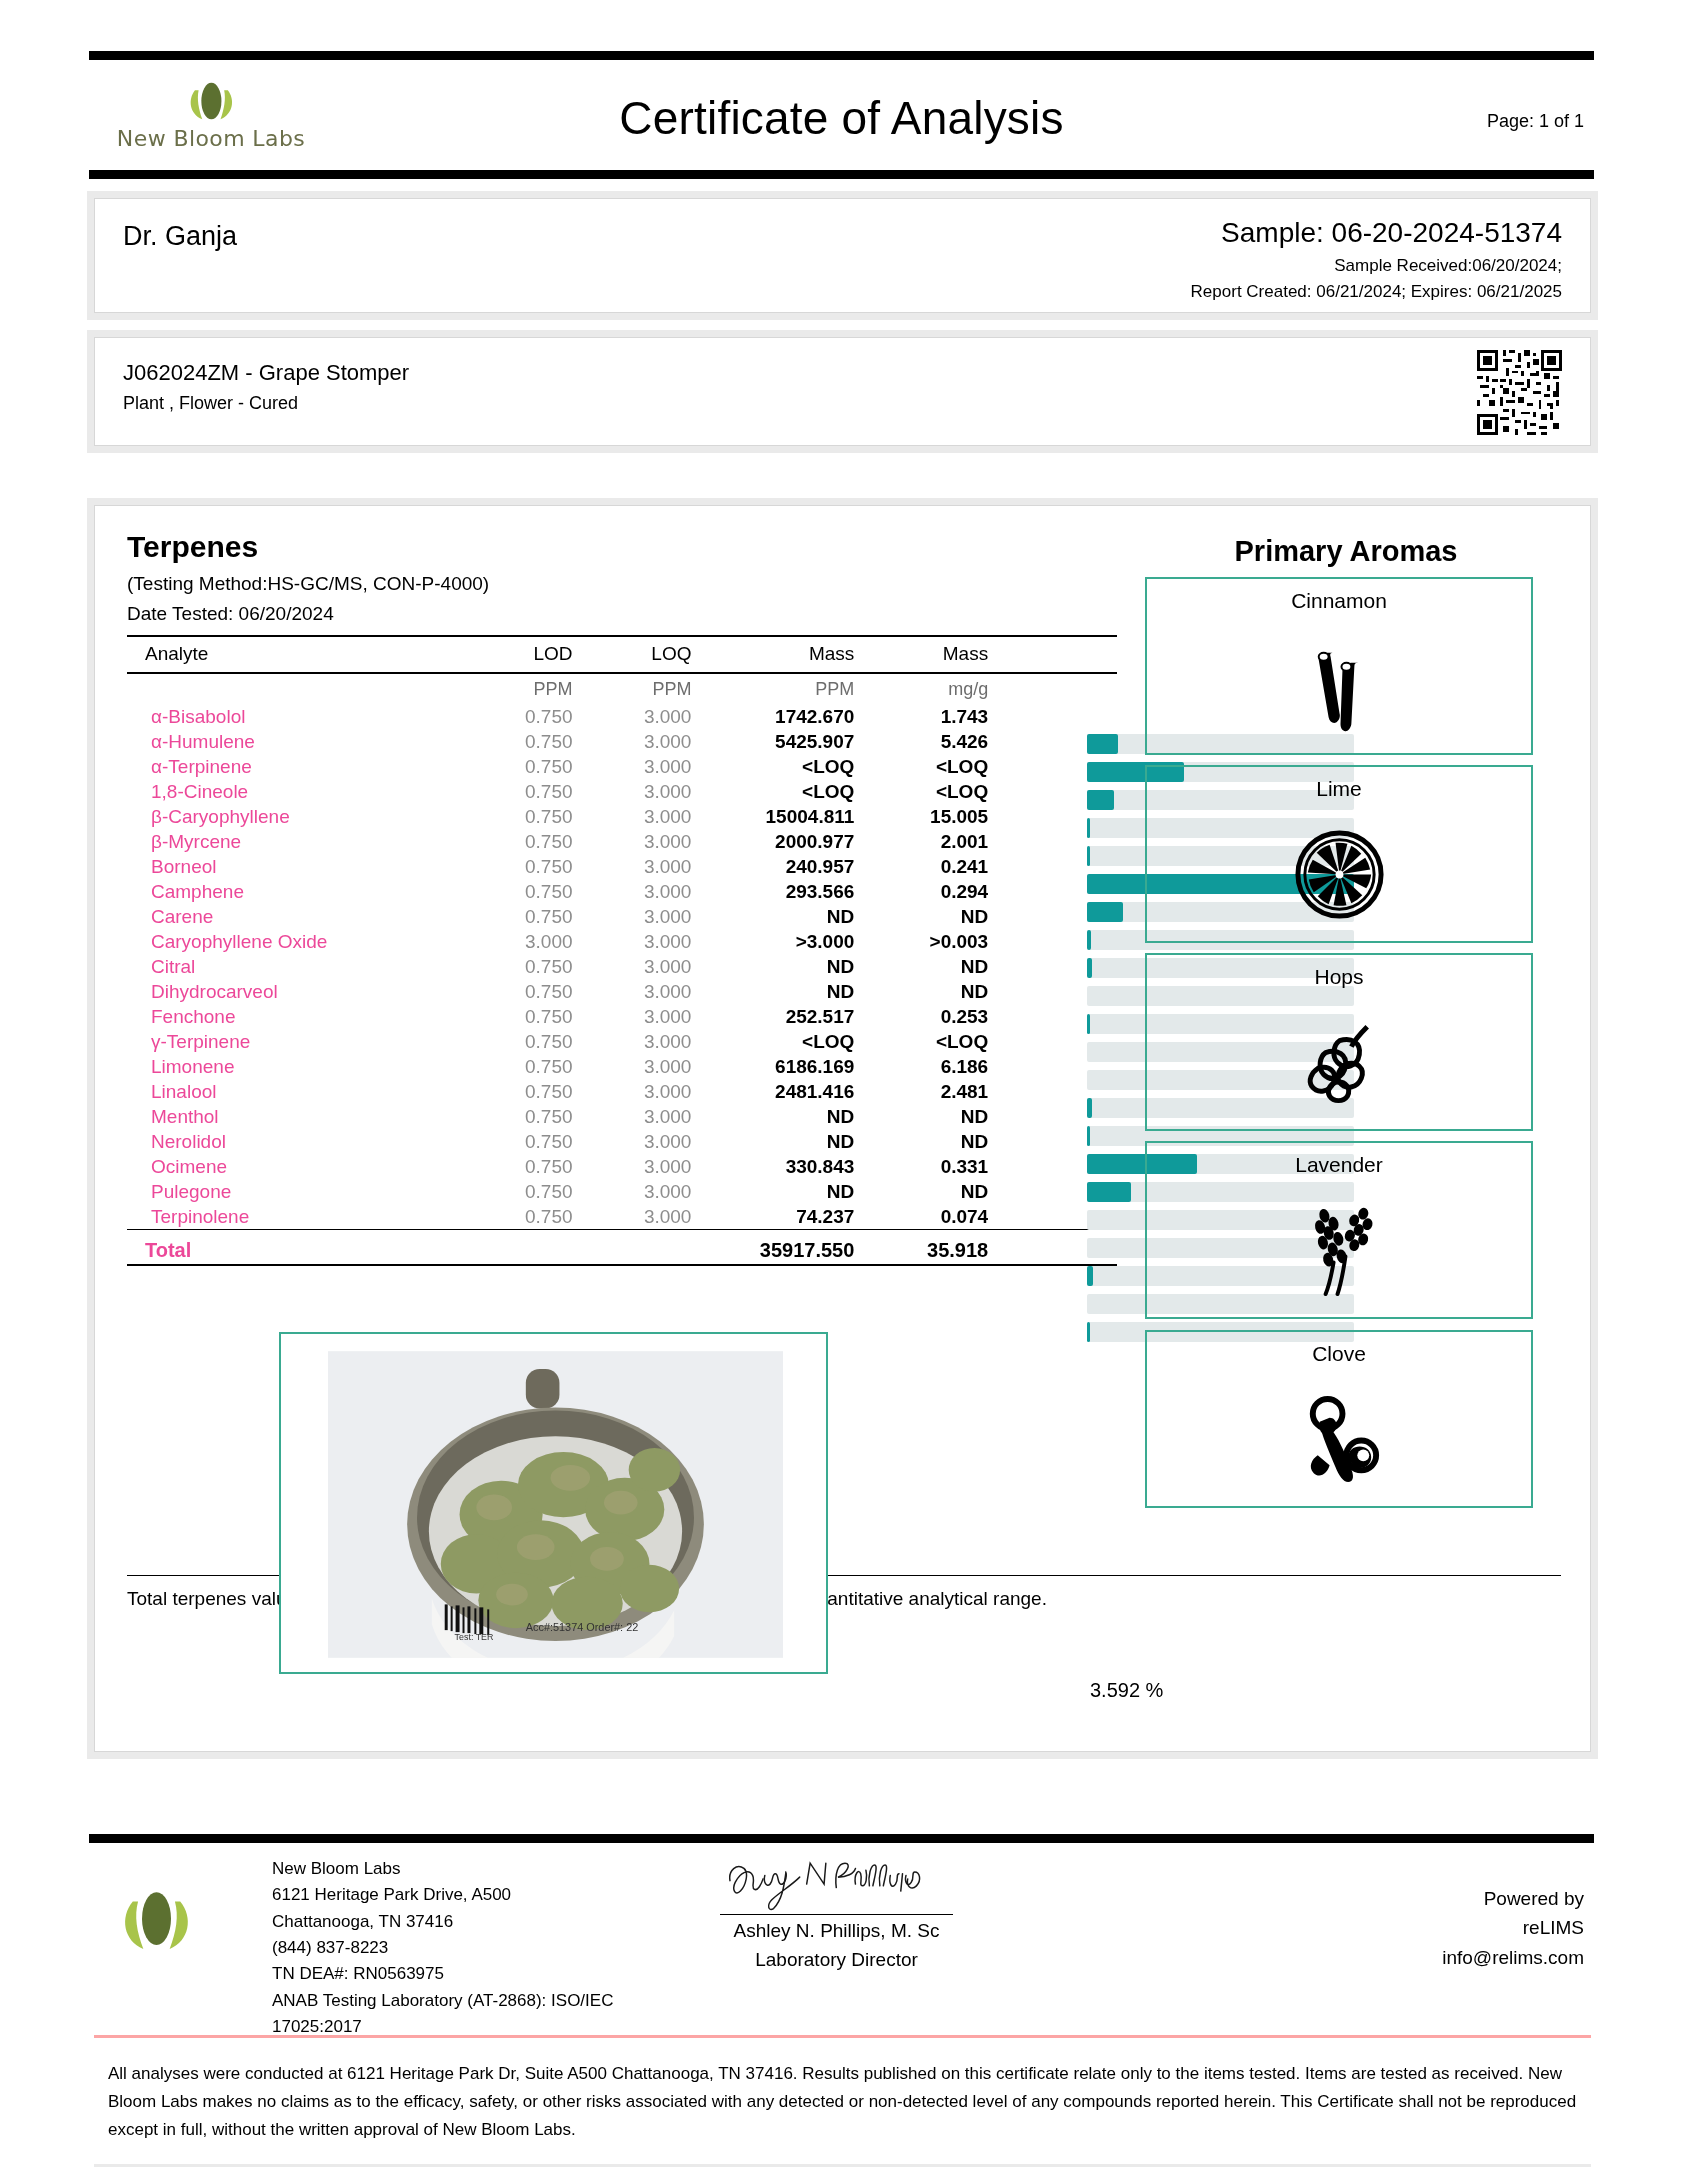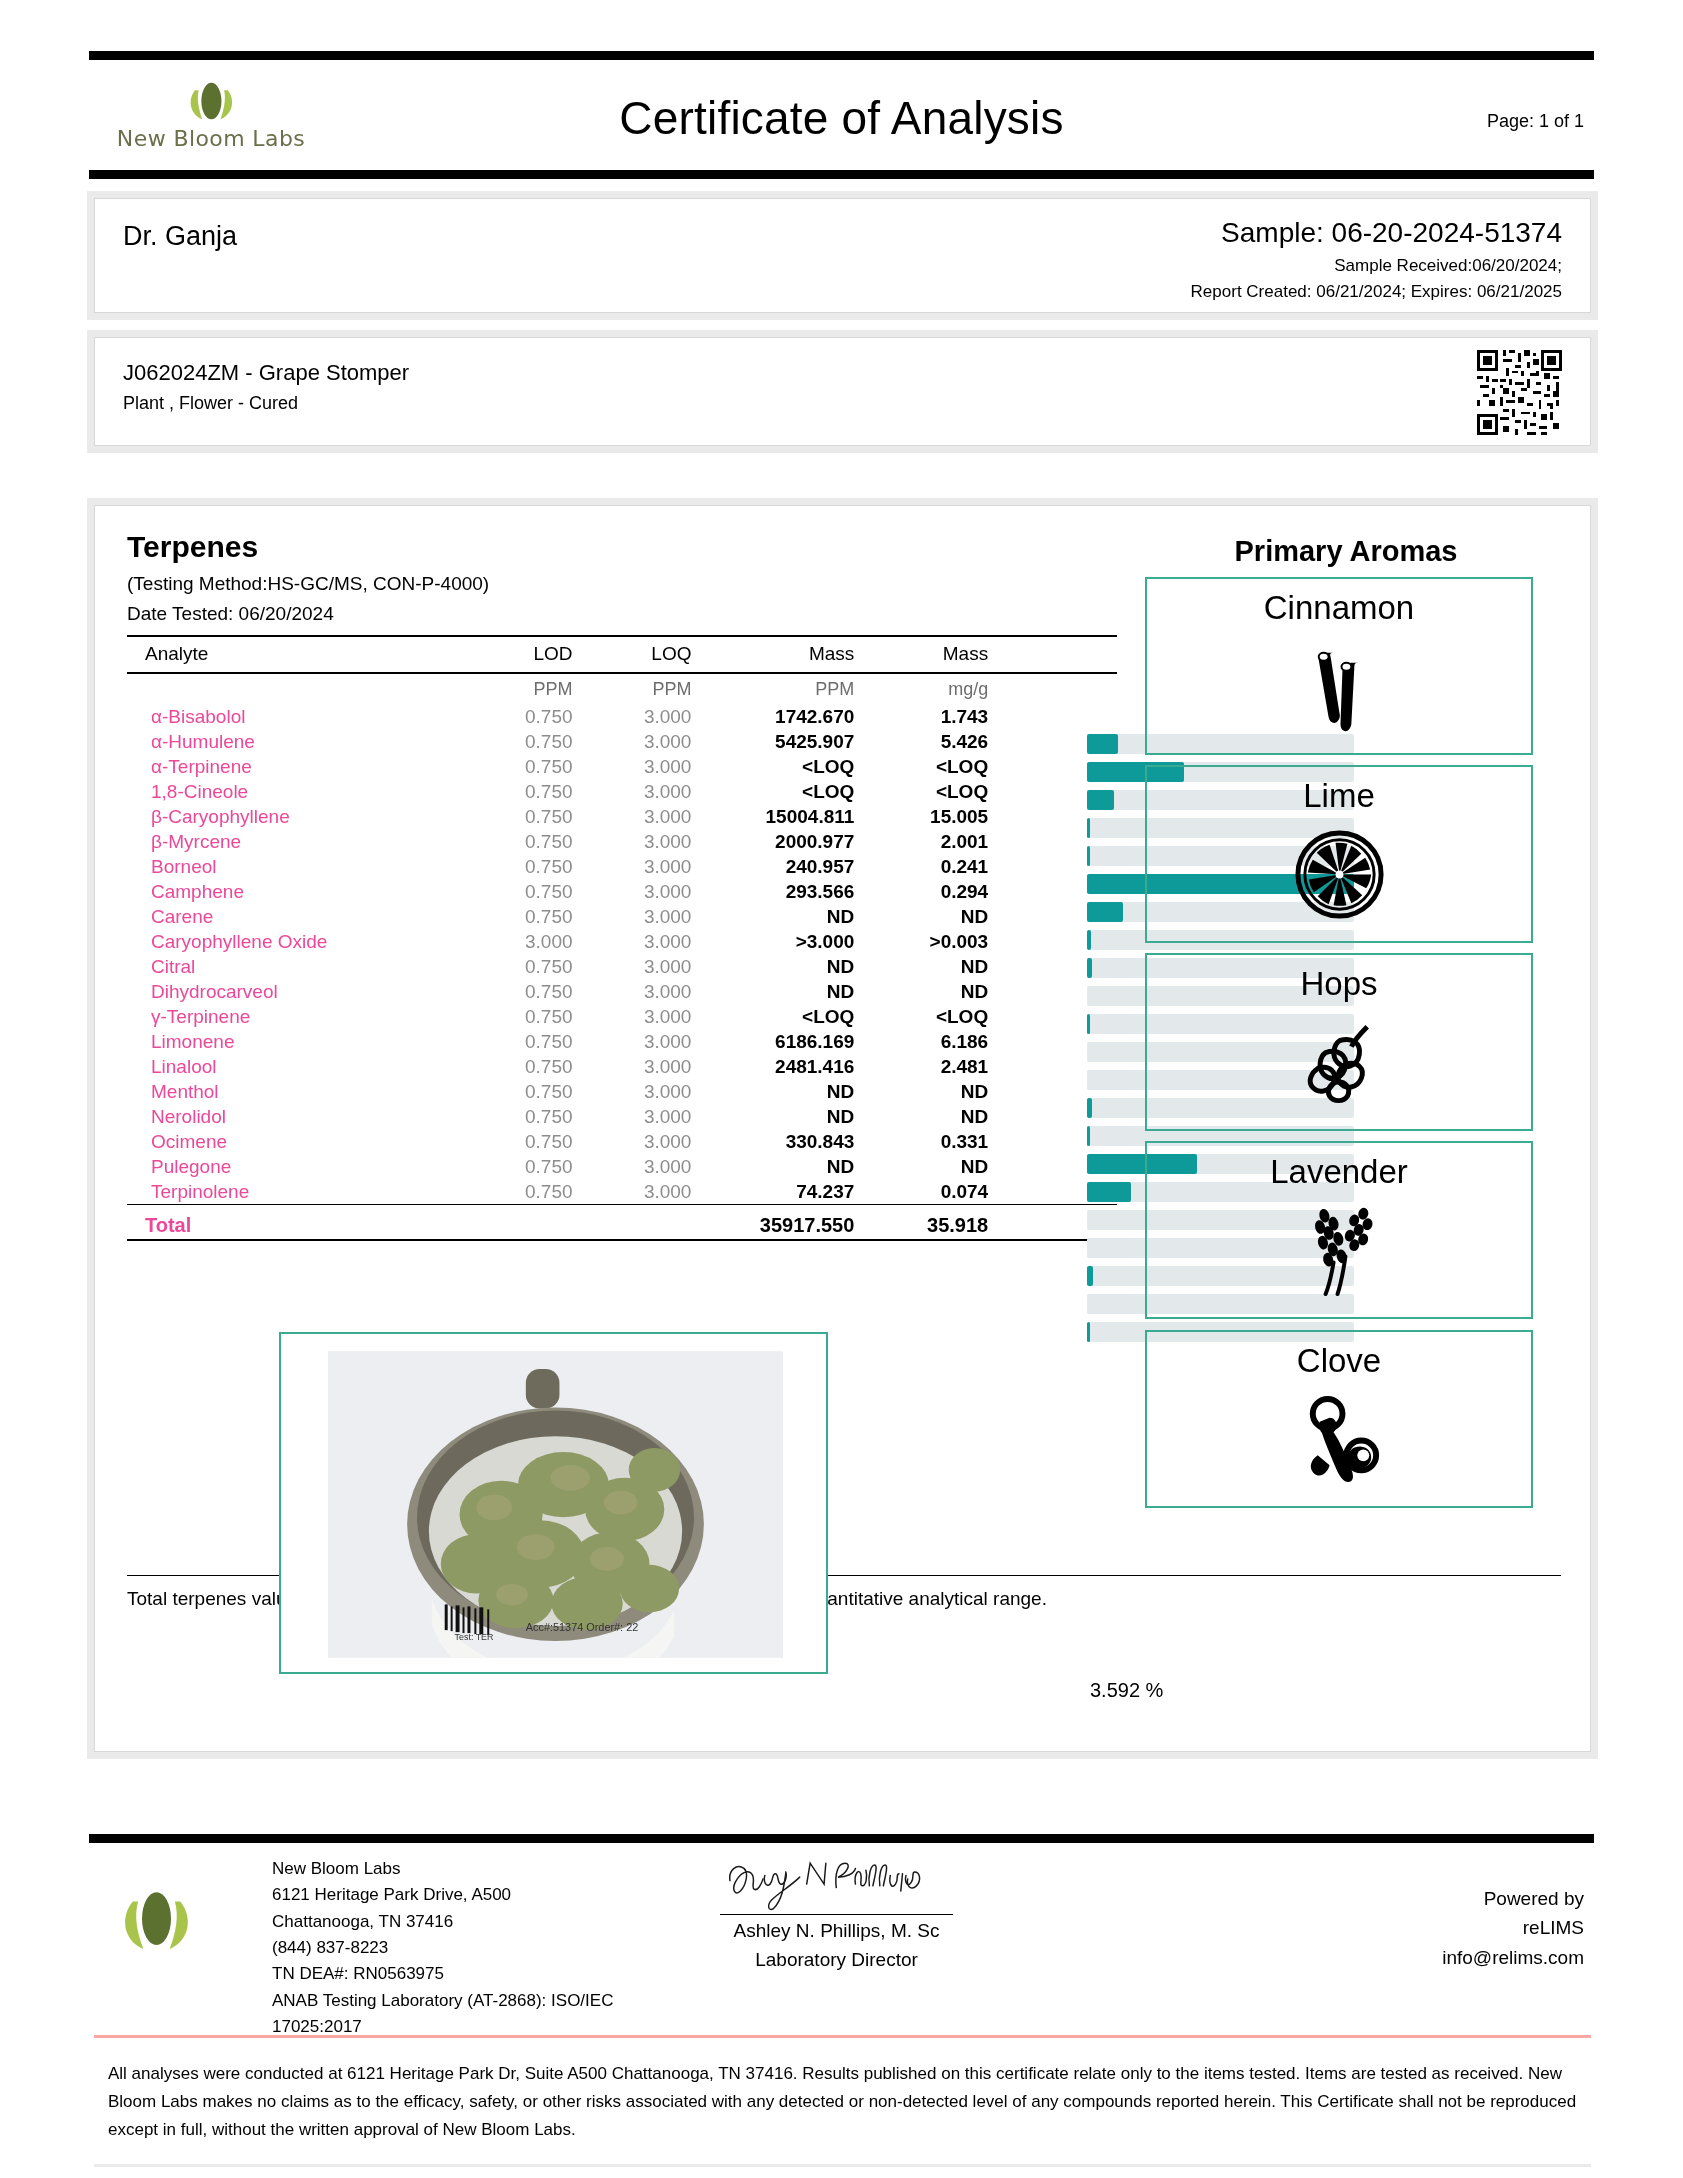--- a/index.html
+++ b/index.html
@@ -122,21 +122,21 @@
   .aroma-title {
     position: absolute; left: 1148px; top: 535px; width: 396px;
     text-align: center; font-size: 29px; font-weight: 700; z-index: 2;
   }
   .aroma-box {
     position: absolute; left: 1145px; width: 388px; height: 178px;
     border: 2px solid #3aaa91; background: transparent; z-index: 2;
   }
   .aroma-label {
     position: absolute; left: 0; right: 0; top: 10px; text-align: center;
-    font-size: 33px;
+    font-size: 21px;
   }
   .aroma-icon {
     position: absolute; left: 0; right: 0; top: 48px; height: 119px;
     display: flex; align-items: center; justify-content: center;
   }
 
   
   .rule-foot { position:absolute; left:89px; top: 1834px; width:1505px; height:9px; background:#000; }
   .foot-logo { position: absolute; left: 117px; top: 1891px; width: 79px; }
   .foot-addr { position: absolute; left: 272px; top: 1856px; font-size: 17px; line-height: 1.55; }
@@ -396,20 +396,28 @@
             </tr>
             <tr>
               <td class="analyte">Dihydrocarveol</td>
               <td class="lod">0.750</td>
               <td class="loq">3.000</td>
               <td class="mass">ND</td>
               <td class="massg">ND</td>
               <td></td>
             </tr>
             <tr>
+              <td class="analyte">Fenchone</td>
+              <td class="lod">0.750</td>
+              <td class="loq">3.000</td>
+              <td class="mass">252.517</td>
+              <td class="massg">0.253</td>
+              <td></td>
+            </tr>
+            <tr>
               <td class="analyte">γ-Terpinene</td>
               <td class="lod">0.750</td>
               <td class="loq">3.000</td>
               <td class="mass">&lt;LOQ</td>
               <td class="massg">&lt;LOQ</td>
               <td></td>
             </tr>
             <tr>
               <td class="analyte">Limonene</td>
               <td class="lod">0.750</td>

